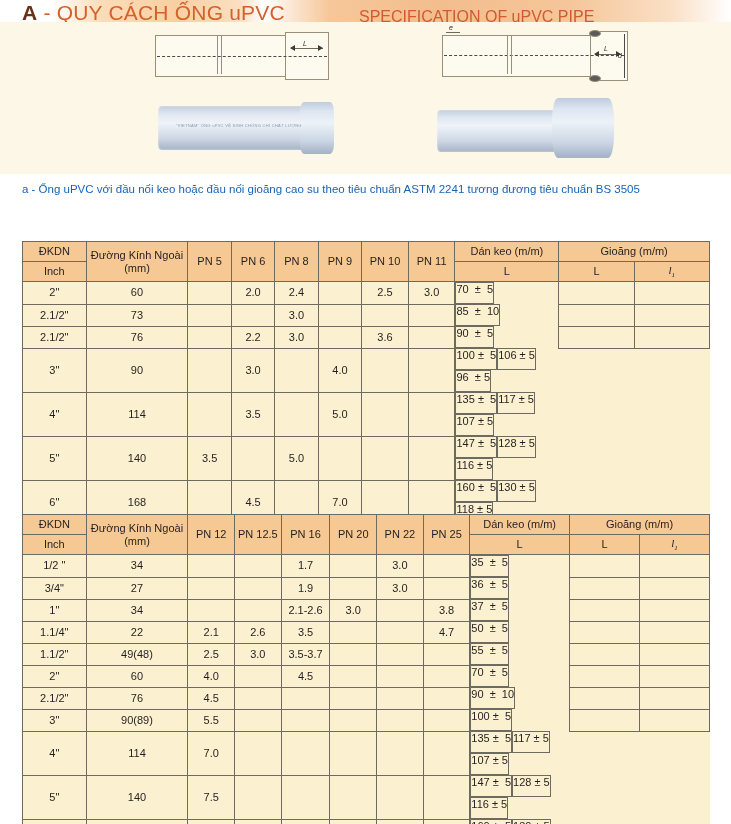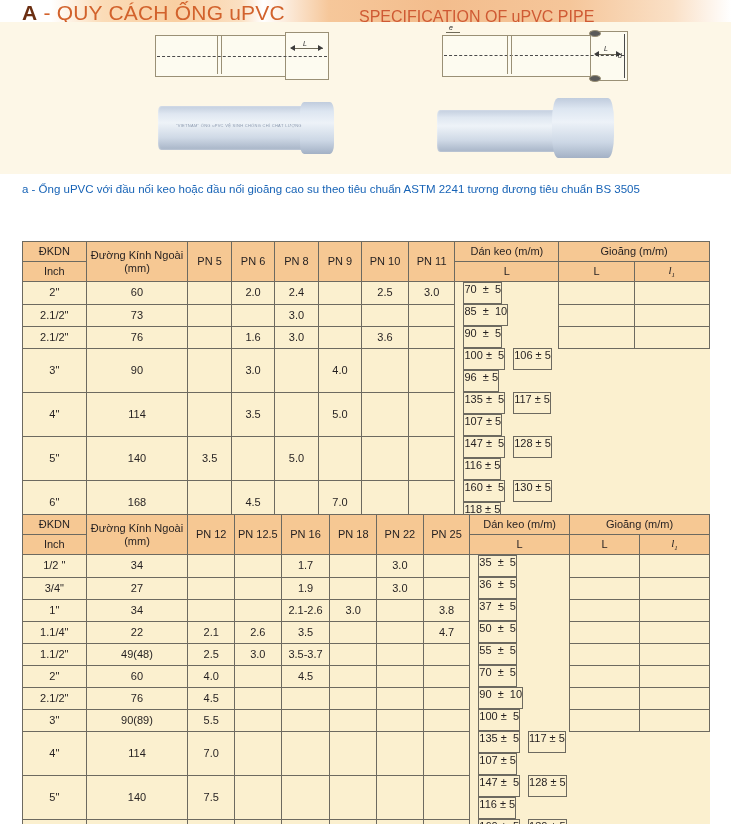--- a/index.html
+++ b/index.html
@@ -74,21 +74,21 @@
   .tbl th,.tbl td{
     border:1px solid #6d6a60;text-align:center;vertical-align:middle;
     padding:0;line-height:1.15;font-weight:normal;
   }
   .tbl thead th{background:#f6c893;font-size:11px;}
   .tbl tbody td{background:#fbf0cf;height:20px;}
   .tbl thead tr th{height:19px;}
   .small-head{font-size:10.5px;}
   .scriptL{font-style:italic;font-family:"Liberation Serif",serif;font-size:11px;}
   .scriptL sub{font-size:7px;}
-  .pm{display:inline-block;white-space:pre;margin-left:8px;}
+  .pm{display:inline-block;white-space:pre;}
 </style>
 </head>
 <body>
 
 <div class="page">
 
   <div class="header-band"></div>
   <div class="title-left">
     <span class="a">A</span>
     <span>- QUY CÁCH ỐNG uPVC</span>
@@ -198,21 +198,21 @@
           <td></td>
           <td></td>
           <td class="pm">85  ±  10</td>
           <td></td>
           <td></td>
         </tr>
         <tr>
           <td>2.1/2"</td>
           <td>76</td>
           <td></td>
-          <td>1.6</td>
+          <td>2.2</td>
           <td>3.0</td>
           <td></td>
           <td>3.6</td>
           <td></td>
           <td class="pm">90  ±  5</td>
           <td></td>
           <td></td>
         </tr>
         <tr>
           <td>3"</td>
@@ -312,21 +312,21 @@
     <thead>
       <tr>
         <th>ĐKDN</th>
         <th rowspan="2">
           <div>Đường Kính Ngoài</div>
           <div>(mm)</div>
         </th>
         <th rowspan="2" class="small-head">PN 12</th>
         <th rowspan="2" class="small-head">PN 12.5</th>
         <th rowspan="2" class="small-head">PN 16</th>
-        <th rowspan="2" class="small-head">PN 18</th>
+        <th rowspan="2" class="small-head">PN 20</th>
         <th rowspan="2" class="small-head">PN 22</th>
         <th rowspan="2" class="small-head">PN 25</th>
         <th>Dán keo (m/m)</th>
         <th colspan="2">Gioăng (m/m)</th>
       </tr>
       <tr>
         <th>Inch</th>
         <th>L</th>
         <th>L</th>
         <th><span class="scriptL">l<sub>1</sub></span></th>

